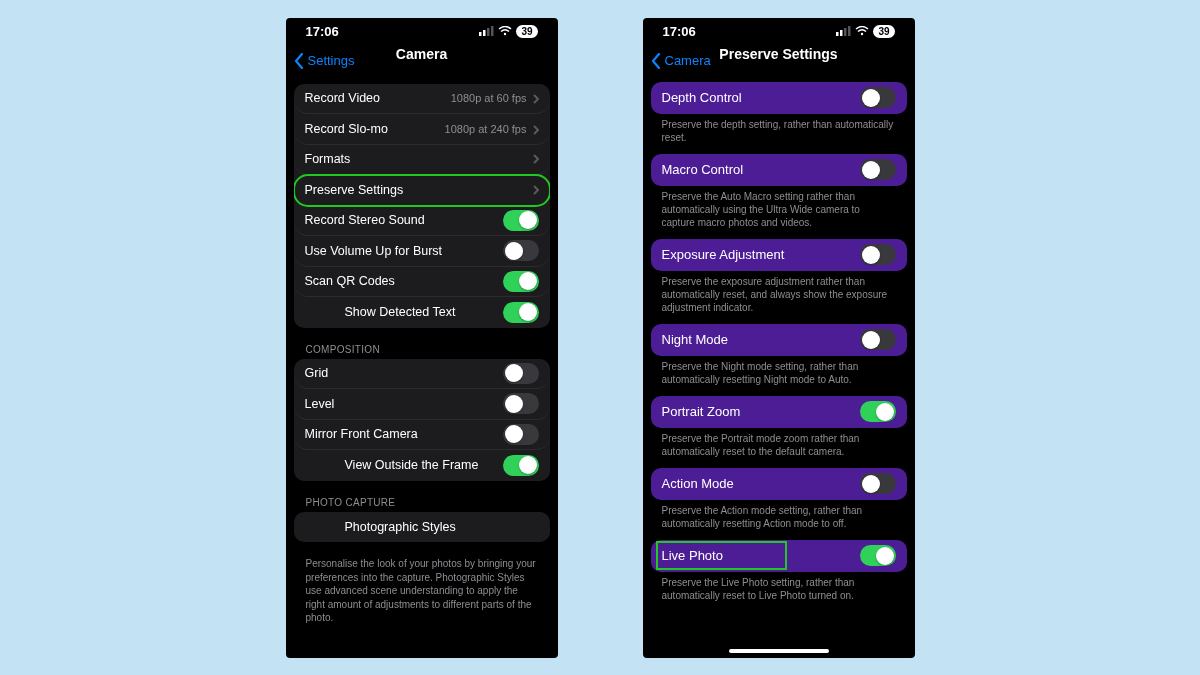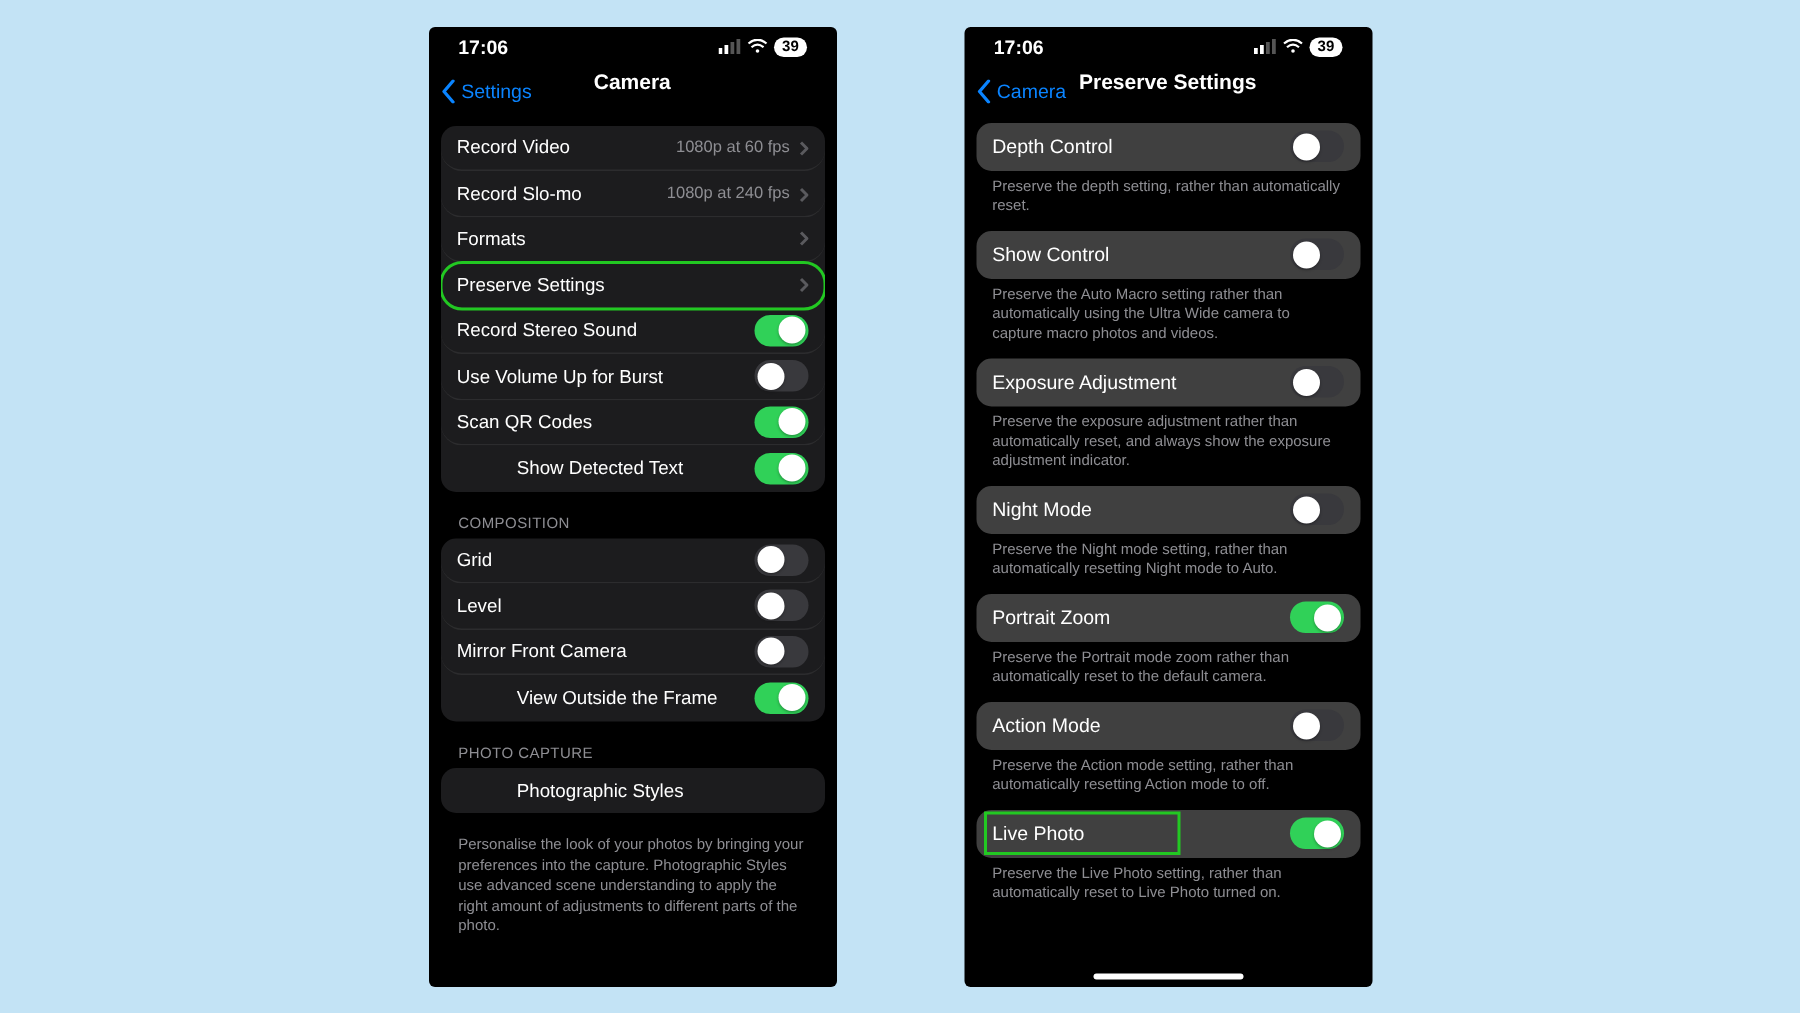--- a/index.html
+++ b/index.html
@@ -86,21 +86,21 @@
     padding: 6px 12px 4px; letter-spacing: 0.3px;
   }
   .footer {
     font-size: 10px; color: #8e8e93; padding: 5px 12px 8px; line-height: 1.35;
   }
   .link { color: #0a84ff; }
   .green-box { outline: 2px solid #22c822; outline-offset: -1px; }
 
   
   .preserve-content .prow {
-    background: #404040; border-radius: 10px; padding: 0 11px;
+    background: #4c1d95; border-radius: 10px; padding: 0 11px;
     min-height: 32px;
     display: flex; align-items: center; justify-content: space-between;
     margin-top: 8px;
   }
   .preserve-content .pdesc {
     font-size: 10px; color: #8e8e93; padding: 4px 11px 2px; line-height: 1.3;
   }
   .preserve-content .first { margin-top: 6px; }
   .home-indicator {
     position: absolute; bottom: 5px; left: 50%; transform: translateX(-50%);
@@ -281,21 +281,21 @@
   <div class="content preserve-content">
     <div class="prow first">
       <span class="label">Depth Control</span>
       <span class="toggle">
           <span class="knob"></span>
         </span>
     </div>
     <div class="pdesc">Preserve the depth setting, rather than automatically reset.</div>
 
     <div class="prow">
-      <span class="label">Show Control</span>
+      <span class="label">Macro Control</span>
       <span class="toggle">
           <span class="knob"></span>
         </span>
     </div>
     <div class="pdesc">Preserve the Auto Macro setting rather than automatically using the Ultra Wide camera to capture macro photos and videos.</div>
 
     <div class="prow">
       <span class="label">Exposure Adjustment</span>
       <span class="toggle">
           <span class="knob"></span>

